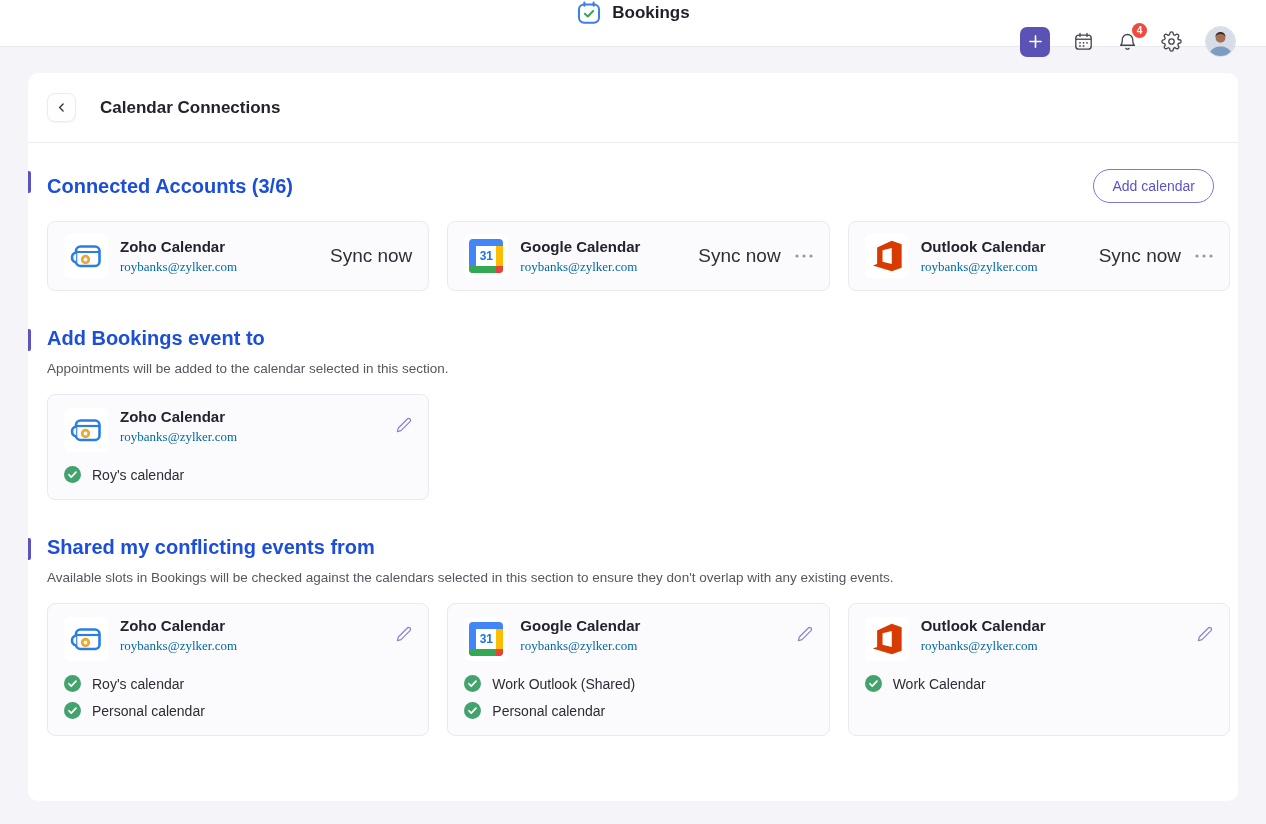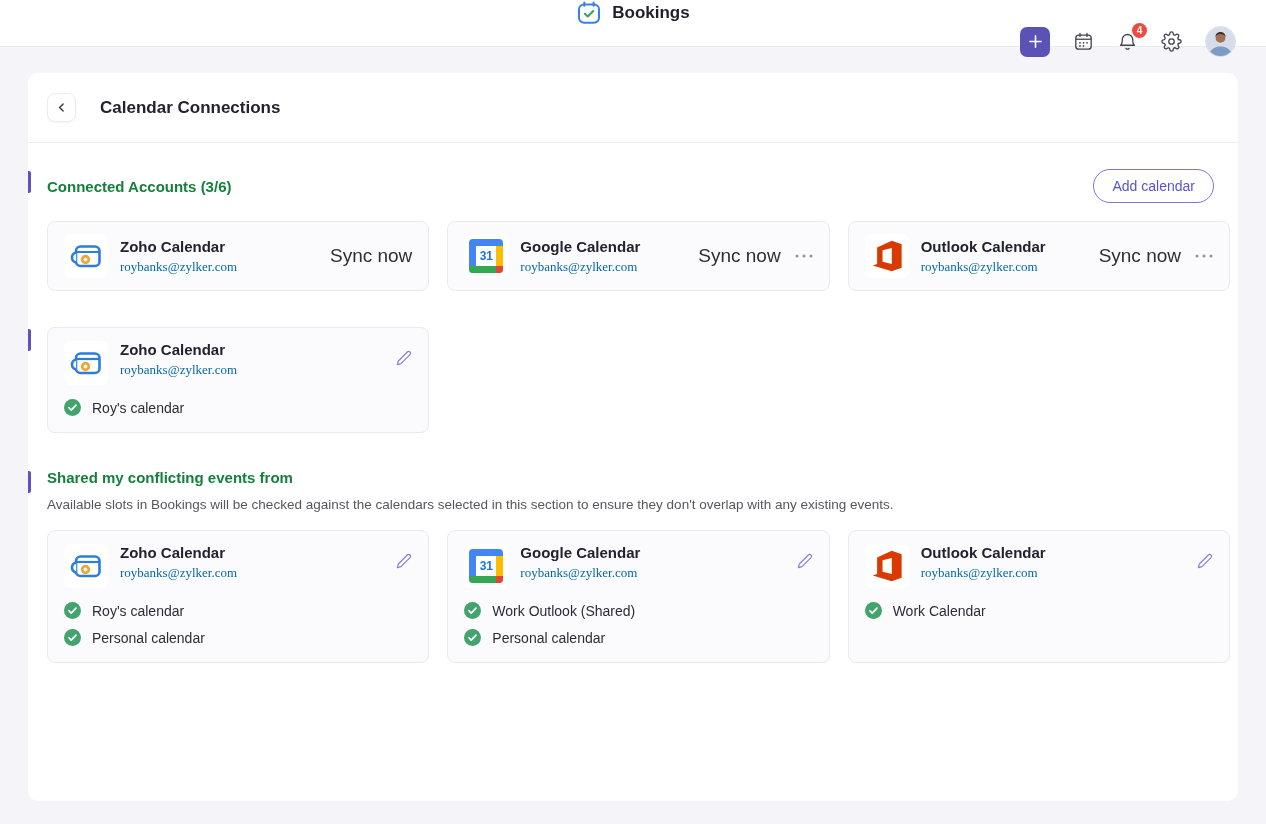--- a/index.html
+++ b/index.html
@@ -52,21 +52,21 @@
   }
   .page-title { margin-left:24px; font-size:17px; font-weight:bold; color:#23232e; }
 
   .section { position:relative; margin-top:26px; }
   .section.gap-lg { margin-top:36px; }
   .section-row { display:flex; align-items:center; padding-right:24px; }
   .accent-bar {
     position:absolute; left:0; top:2px; width:3px; height:22px;
     background:#5b54c0; border-radius:0 2px 2px 0;
   }
-  .section-title { margin-left:19px; font-size:15px; font-weight:bold; color:#15803d; }
+  .section-title { margin-left:19px; font-size:20px; font-weight:bold; color:#1d4ed8; }
   .section-desc { margin:11px 24px 0 19px; font-size:13.5px; color:#56565f; }
 
   .cards-grid {
     display:grid; grid-template-columns:repeat(3, 1fr); gap:18px;
     margin:18px 8px 0 19px;
   }
 
   
   .sync-card {
     display:flex; align-items:center;
@@ -254,20 +254,24 @@
                 </g>
             </svg>
           </span>
         </span>
       </div>
     </div>
   </div>
 
   <div class="section gap-lg">
     <span class="accent-bar"></span>
+    <div class="section-row">
+      <span class="section-title">Add Bookings event to</span>
+    </div>
+    <div class="section-desc">Appointments will be added to the calendar selected in this section.</div>
 
     <div class="cards-grid">
       <div class="select-card">
         <div class="select-card-header">
           <span class="provider-icon-tile">
             <svg width="38" height="38" viewBox="0 0 38 38" fill="none">
               <rect x="9" y="9.5" width="23.5" height="19.5" rx="4.5" stroke="#2b7de2" stroke-width="2.6" fill="#fff"></rect>
               <path d="M9.5 15h22.5" stroke="#2b7de2" stroke-width="2.2"></path>
               <path d="M9.2 15.8C3.6 16 3.6 25 9.2 25.2" stroke="#2b7de2" stroke-width="2.6" fill="#fff"></path>
               <circle cx="18.5" cy="22.5" r="3.3" stroke="#f2a52c" stroke-width="2.7" fill="#fff"></circle>

